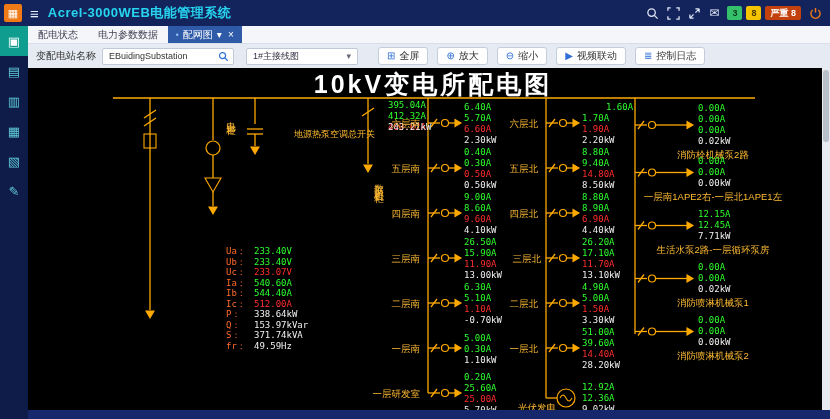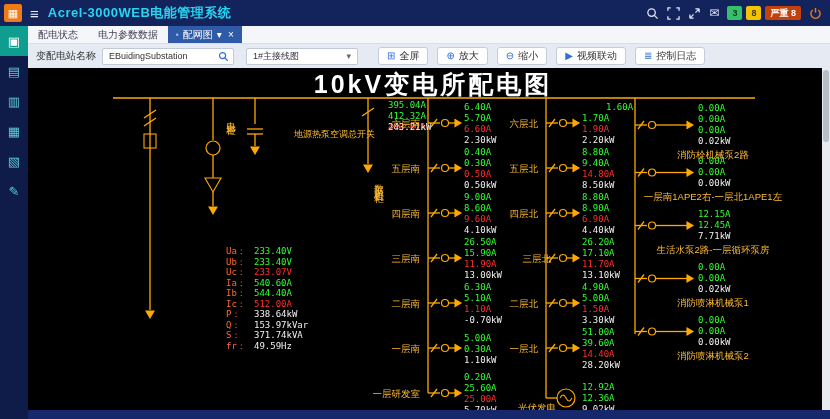--- a/index.html
+++ b/index.html
@@ -385,21 +385,21 @@
       <div class="dlabel r" style="left: 430px; top: 95px; width: 80px;">五层北</div>
       <div class="dval" style="left: 554px; top: 79px; color: rgb(46, 255, 46);">8.80A</div>
       <div class="dval" style="left: 554px; top: 90px; color: rgb(46, 255, 46);">9.40A</div>
       <div class="dval" style="left: 554px; top: 101px; color: rgb(255, 45, 45);">14.80A</div>
       <div class="dval" style="left: 554px; top: 112px; color: rgb(240, 240, 240);">8.50kW</div>
       <div class="dlabel r" style="left: 430px; top: 140px; width: 80px;">四层北</div>
       <div class="dval" style="left: 554px; top: 124px; color: rgb(46, 255, 46);">8.80A</div>
       <div class="dval" style="left: 554px; top: 135px; color: rgb(46, 255, 46);">8.90A</div>
       <div class="dval" style="left: 554px; top: 146px; color: rgb(255, 45, 45);">6.90A</div>
       <div class="dval" style="left: 554px; top: 157px; color: rgb(240, 240, 240);">4.40kW</div>
-      <div class="dlabel r" style="left: 443px; top: 185px; width: 80px;">三层北</div>
+      <div class="dlabel r" style="left: 433px; top: 185px; width: 80px;">三层北</div>
       <div class="dval" style="left: 554px; top: 169px; color: rgb(46, 255, 46);">26.20A</div>
       <div class="dval" style="left: 554px; top: 180px; color: rgb(46, 255, 46);">17.10A</div>
       <div class="dval" style="left: 554px; top: 191px; color: rgb(255, 45, 45);">11.70A</div>
       <div class="dval" style="left: 554px; top: 202px; color: rgb(240, 240, 240);">13.10kW</div>
       <div class="dlabel r" style="left: 430px; top: 230px; width: 80px;">二层北</div>
       <div class="dval" style="left: 554px; top: 214px; color: rgb(46, 255, 46);">4.90A</div>
       <div class="dval" style="left: 554px; top: 225px; color: rgb(46, 255, 46);">5.00A</div>
       <div class="dval" style="left: 554px; top: 236px; color: rgb(255, 45, 45);">1.50A</div>
       <div class="dval" style="left: 554px; top: 247px; color: rgb(240, 240, 240);">3.30kW</div>
       <div class="dlabel r" style="left: 430px; top: 275px; width: 80px;">一层北</div>

